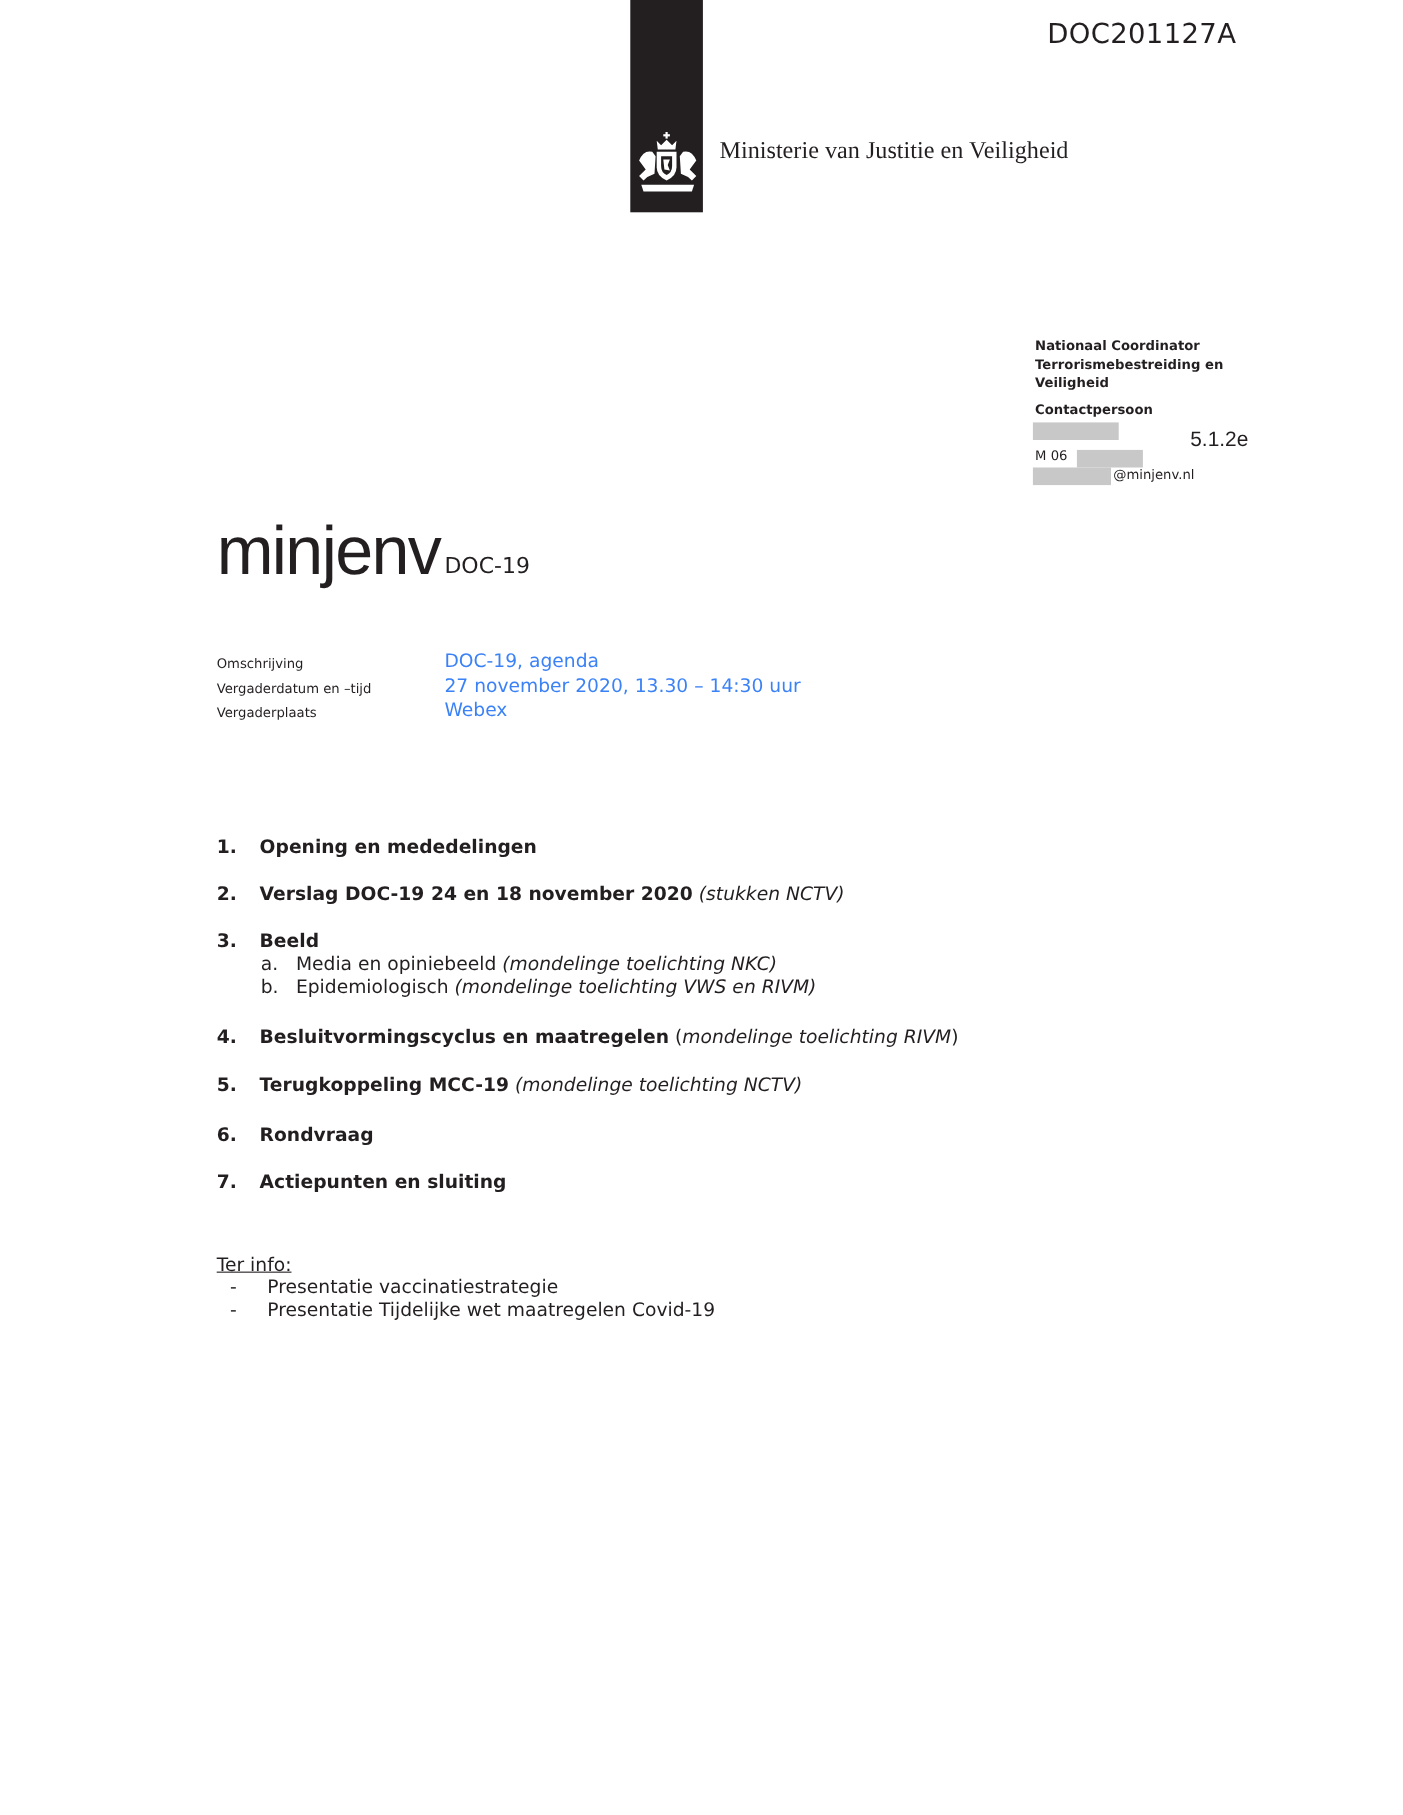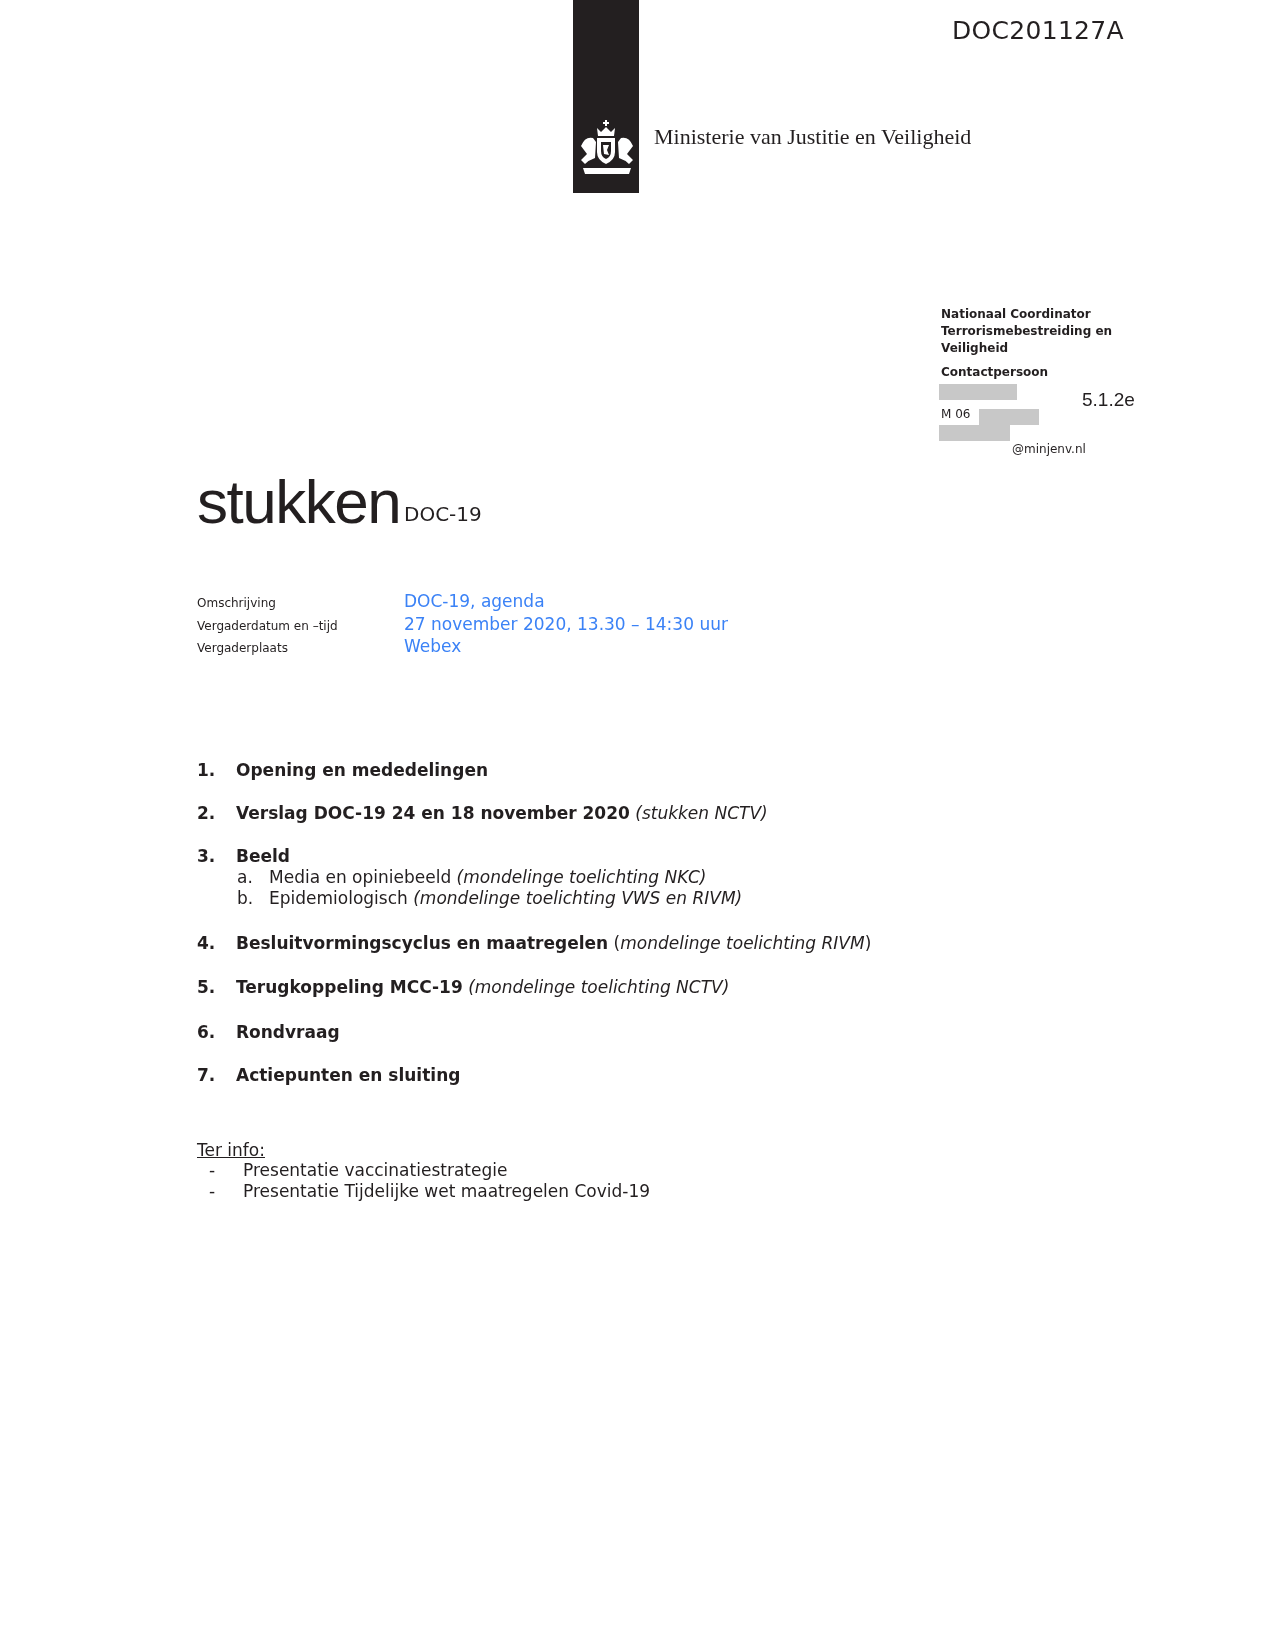--- a/index.html
+++ b/index.html
@@ -17,21 +17,21 @@
     .doc-id { left: 928px; top: 16px; font-family: "DejaVu Sans", sans-serif; font-size: 25px; color: #231f20; letter-spacing: 0.3px; margin-left: 24px; }
 
     
     .sender { left: 941px; top: 306px; width: 200px; font-size: 12px; font-weight: bold; line-height: 17px; }
     .contact-label { left: 941px; top: 365px; font-size: 12px; font-weight: bold; }
     .redact { background: #c8c8c8; }
     .redact-1 { left: 939px; top: 384px; width: 78px; height: 16px; }
     .phone { left: 941px; top: 407px; font-size: 12px; }
     .redact-2 { left: 979px; top: 409px; width: 60px; height: 16px; }
     .redact-3 { left: 939px; top: 425px; width: 71px; height: 16px; }
-    .email { left: 1012px; top: 442px; font-size: 12px; }
+    .email { left: 1012px; top: 424px; font-size: 12px; }
     .redact-code { left: 1082px; top: 389px; font-family: "Liberation Sans", sans-serif; font-size: 19px; color: #231f20; }
 
     
     .title-agenda { left: 197px; top: 466px; font-family: "Liberation Sans", sans-serif; font-size: 62px; letter-spacing: -1.5px; color: #231f20; }
     .title-doc { left: 404px; top: 502px; font-size: 20px; }
 
     
     .meta-label { left: 197px; font-size: 12px; color: #231f20; }
     .meta-value { left: 404px; font-size: 17px; color: #3b82f6; }
 
@@ -79,21 +79,21 @@
   <div>Veiligheid</div>
 </div>
 <div class="abs contact-label">Contactpersoon</div>
 <div class="abs redact redact-1"></div>
 <div class="abs phone">M  06</div>
 <div class="abs redact redact-2"></div>
 <div class="abs redact redact-3"></div>
 <div class="abs email">@minjenv.nl</div>
 <div class="abs redact-code">5.1.2e</div>
 
-<div class="abs title-agenda">stukken</div>
+<div class="abs title-agenda">minjenv</div>
 <div class="abs title-doc">DOC-19</div>
 
 <div class="abs meta-label" style="top:596px">Omschrijving</div>
 <div class="abs meta-value" style="top:591px">DOC-19, agenda</div>
 <div class="abs meta-label" style="top:619px">Vergaderdatum en –tijd</div>
 <div class="abs meta-value" style="top:614px">27 november 2020, 13.30 – 14:30 uur</div>
 <div class="abs meta-label" style="top:641px">Vergaderplaats</div>
 <div class="abs meta-value" style="top:636px">Webex</div>
 
 <div class="abs item" style="top:760px">

